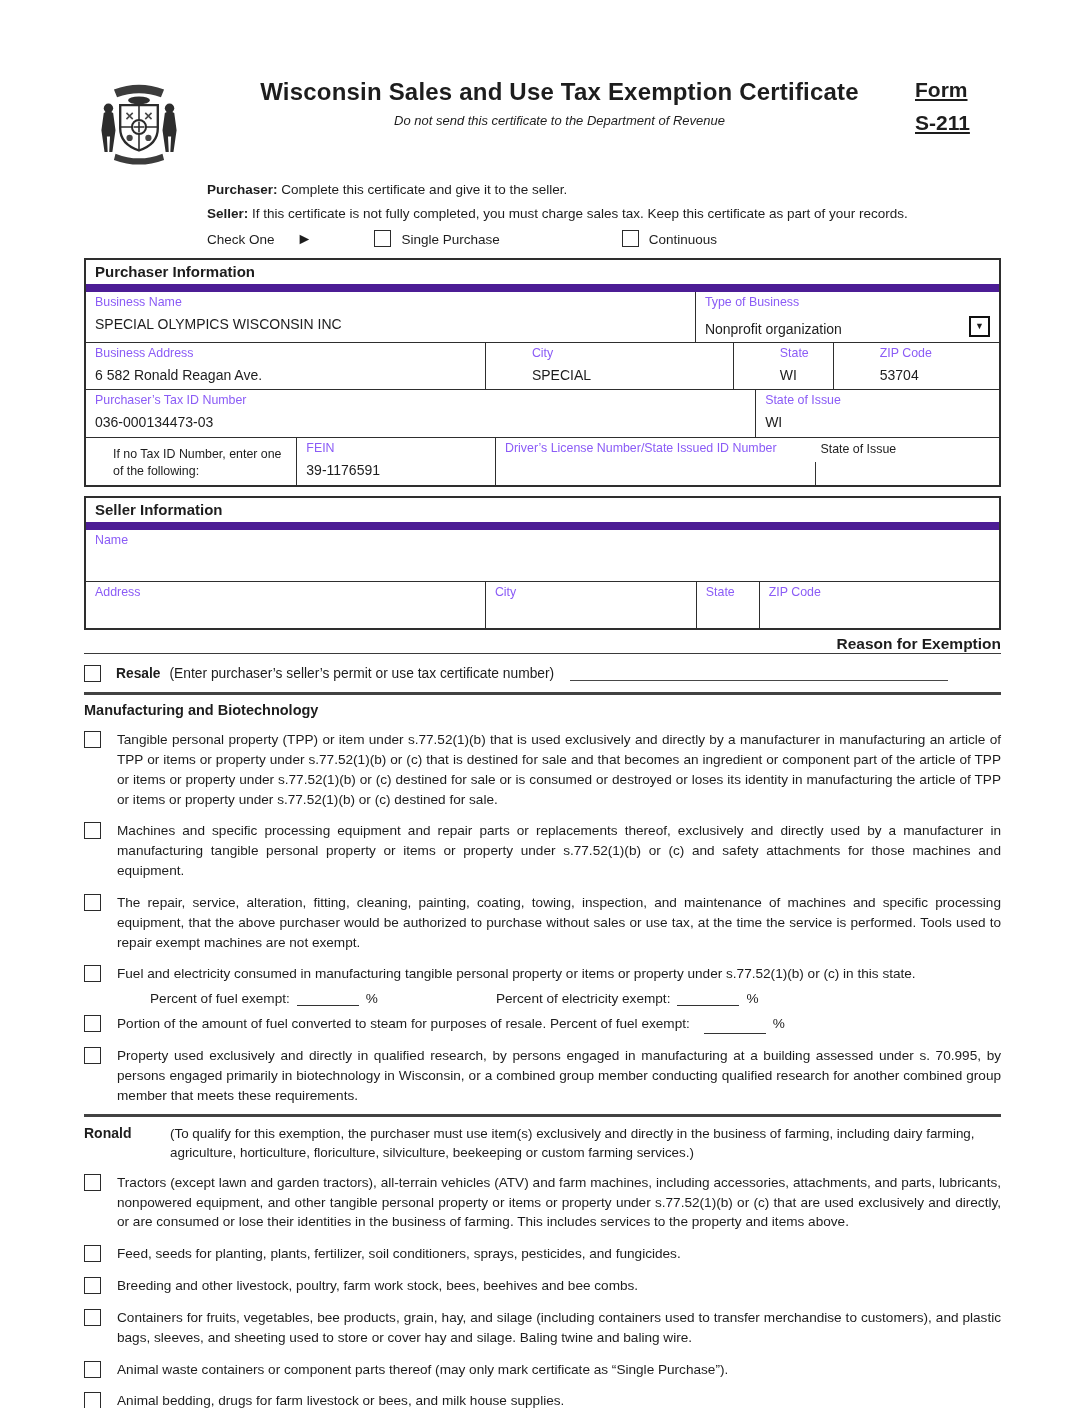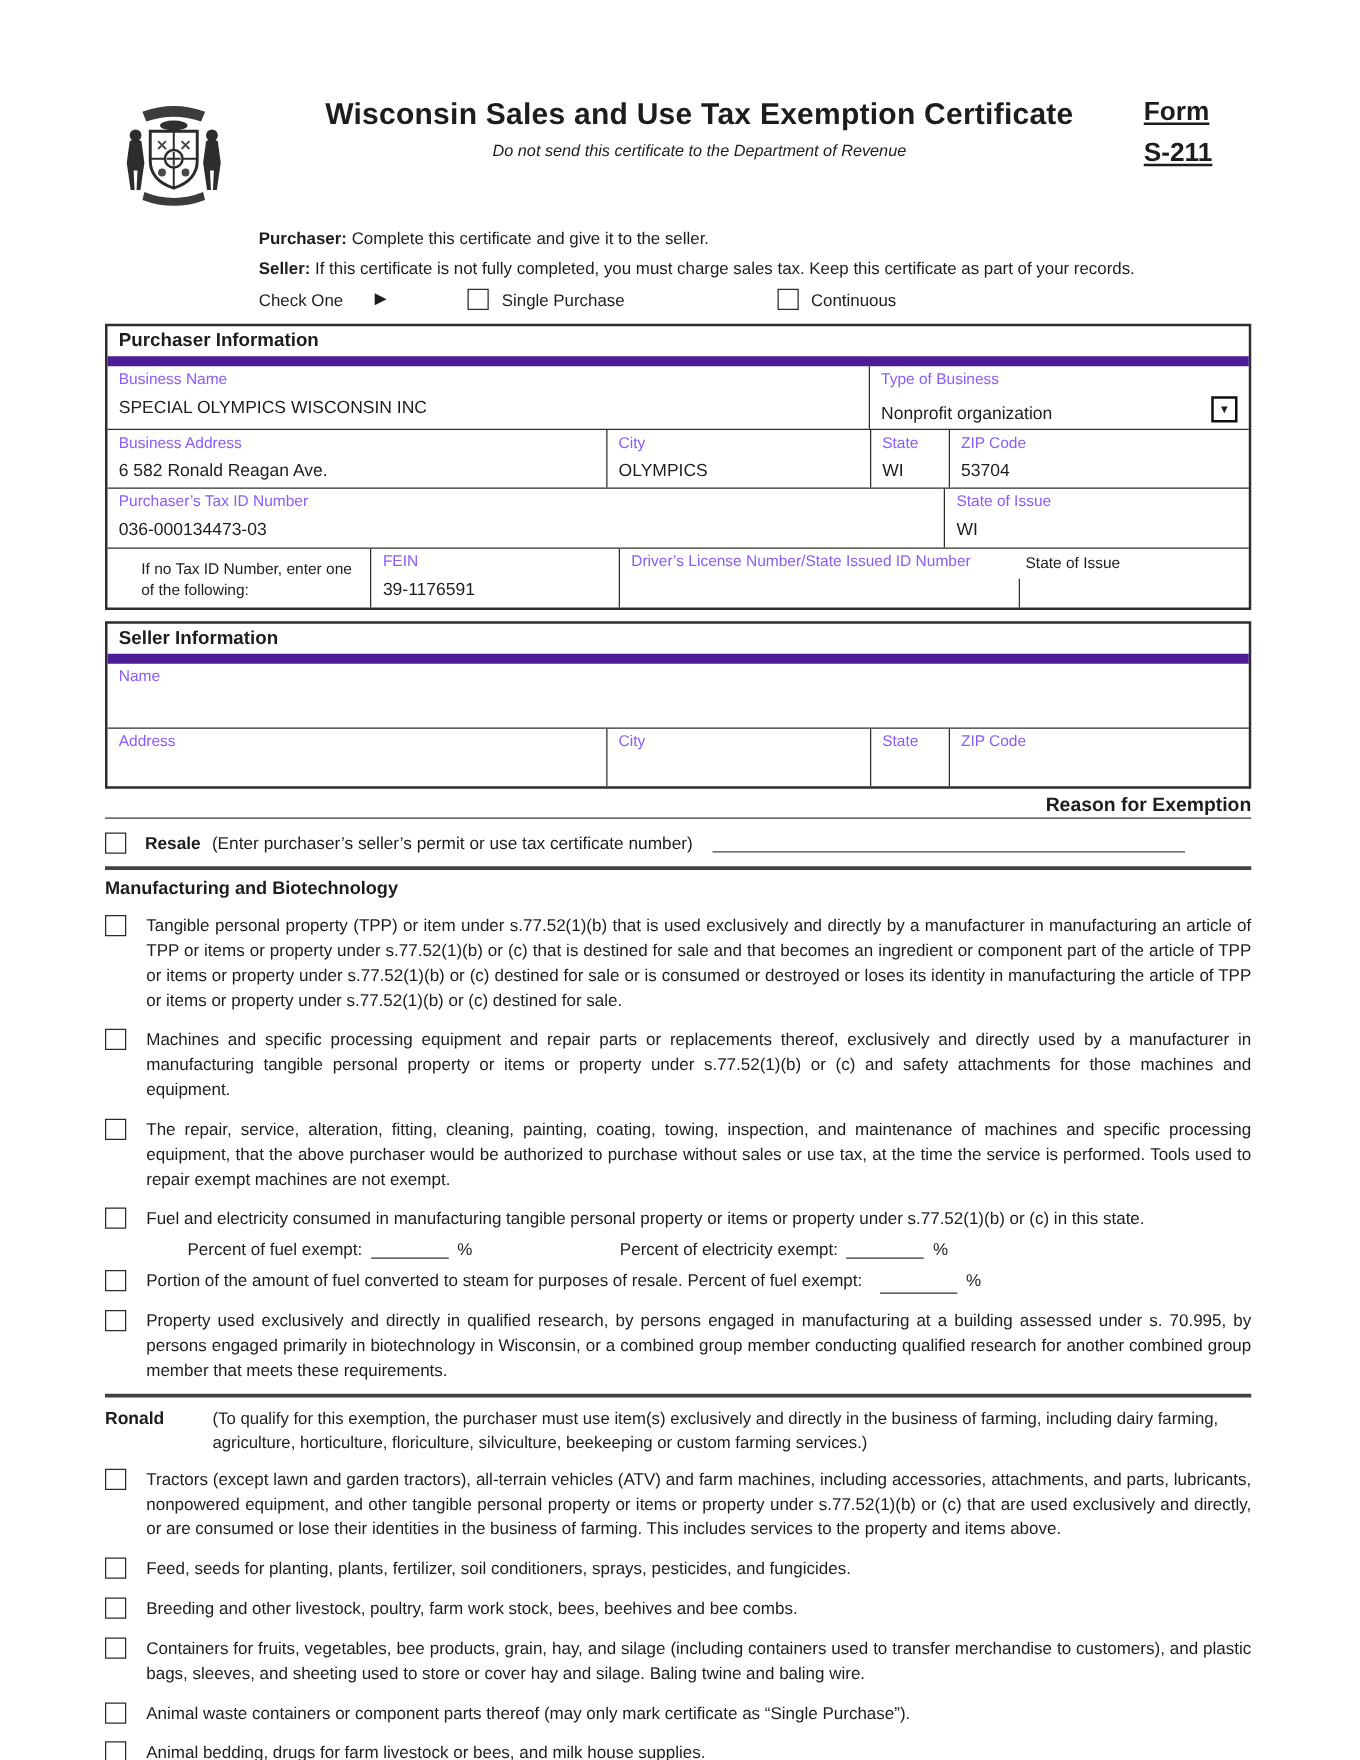--- a/index.html
+++ b/index.html
@@ -32,21 +32,21 @@
 
   
   .tbl { border:2px solid #2e2e2e; margin-top:11px; }
   .tbl-hd { font-weight:bold; font-size:15px; padding:3px 9px 4px; border-bottom:8px solid #4c1d95; }
   .trow { display:flex; border-bottom:1.6px solid #2e2e2e; }
   .trow:last-child { border-bottom:none; }
   .cell { padding:3px 9px; border-right:1.6px solid #2e2e2e; position:relative; }
   .cell:last-child { border-right:none; }
   .lbl { font-size:12.4px; color:#8b5cf6; }
   .val { font-size:14px; margin-top:7px; }
-  .r-name { min-height:51px; } .r-addr { min-height:47px; }
+  .r-name { min-height:51px; } .r-addr { min-height:47px;gap:37px; }
   .r-tax  { min-height:48px; } .r-fein { min-height:47px;padding-left:18px; }
   .w67{flex:0 0 66.8%;} .w33{flex:1;}
   .w44{flex:0 0 43.8%;} .w23{flex:0 0 23.1%;} .w7{flex:0 0 6.9%;} .wz{flex:1;}
   .w735{flex:0 0 73.4%;} .w265{flex:1;}
   .w215{flex:0 0 21.6%;} .w223{flex:0 0 22.2%;} .wdl{flex:1;}
   .tb-val { display:flex; align-items:flex-end; }
   .dd { width:21px; height:21px; border:2px solid #101010; margin-left:auto; display:flex; align-items:center; justify-content:center; font-size:9px; line-height:1; background:#fff; }
   .small-note { font-size:12.4px; line-height:1.35; padding-top:5px; }
   .dl-state { position:absolute; left:64.5%; top:4px; font-size:12.4px; }
   .dl-div { position:absolute; left:63.5%; top:52%; bottom:0; border-left:1.6px solid #333; }
@@ -141,21 +141,21 @@
       </div>
     </div>
 
     <div class="trow r-addr">
       <div class="cell w44">
         <div class="lbl">Business Address</div>
         <div class="val">6 582 Ronald Reagan Ave.</div>
       </div>
       <div class="cell w23">
         <div class="lbl">City</div>
-        <div class="val">OLYMPICS</div>
+        <div class="val">SPECIAL</div>
       </div>
       <div class="cell w7">
         <div class="lbl">State</div>
         <div class="val">WI</div>
       </div>
       <div class="cell wz">
         <div class="lbl">ZIP Code</div>
         <div class="val">53704</div>
       </div>
     </div>

